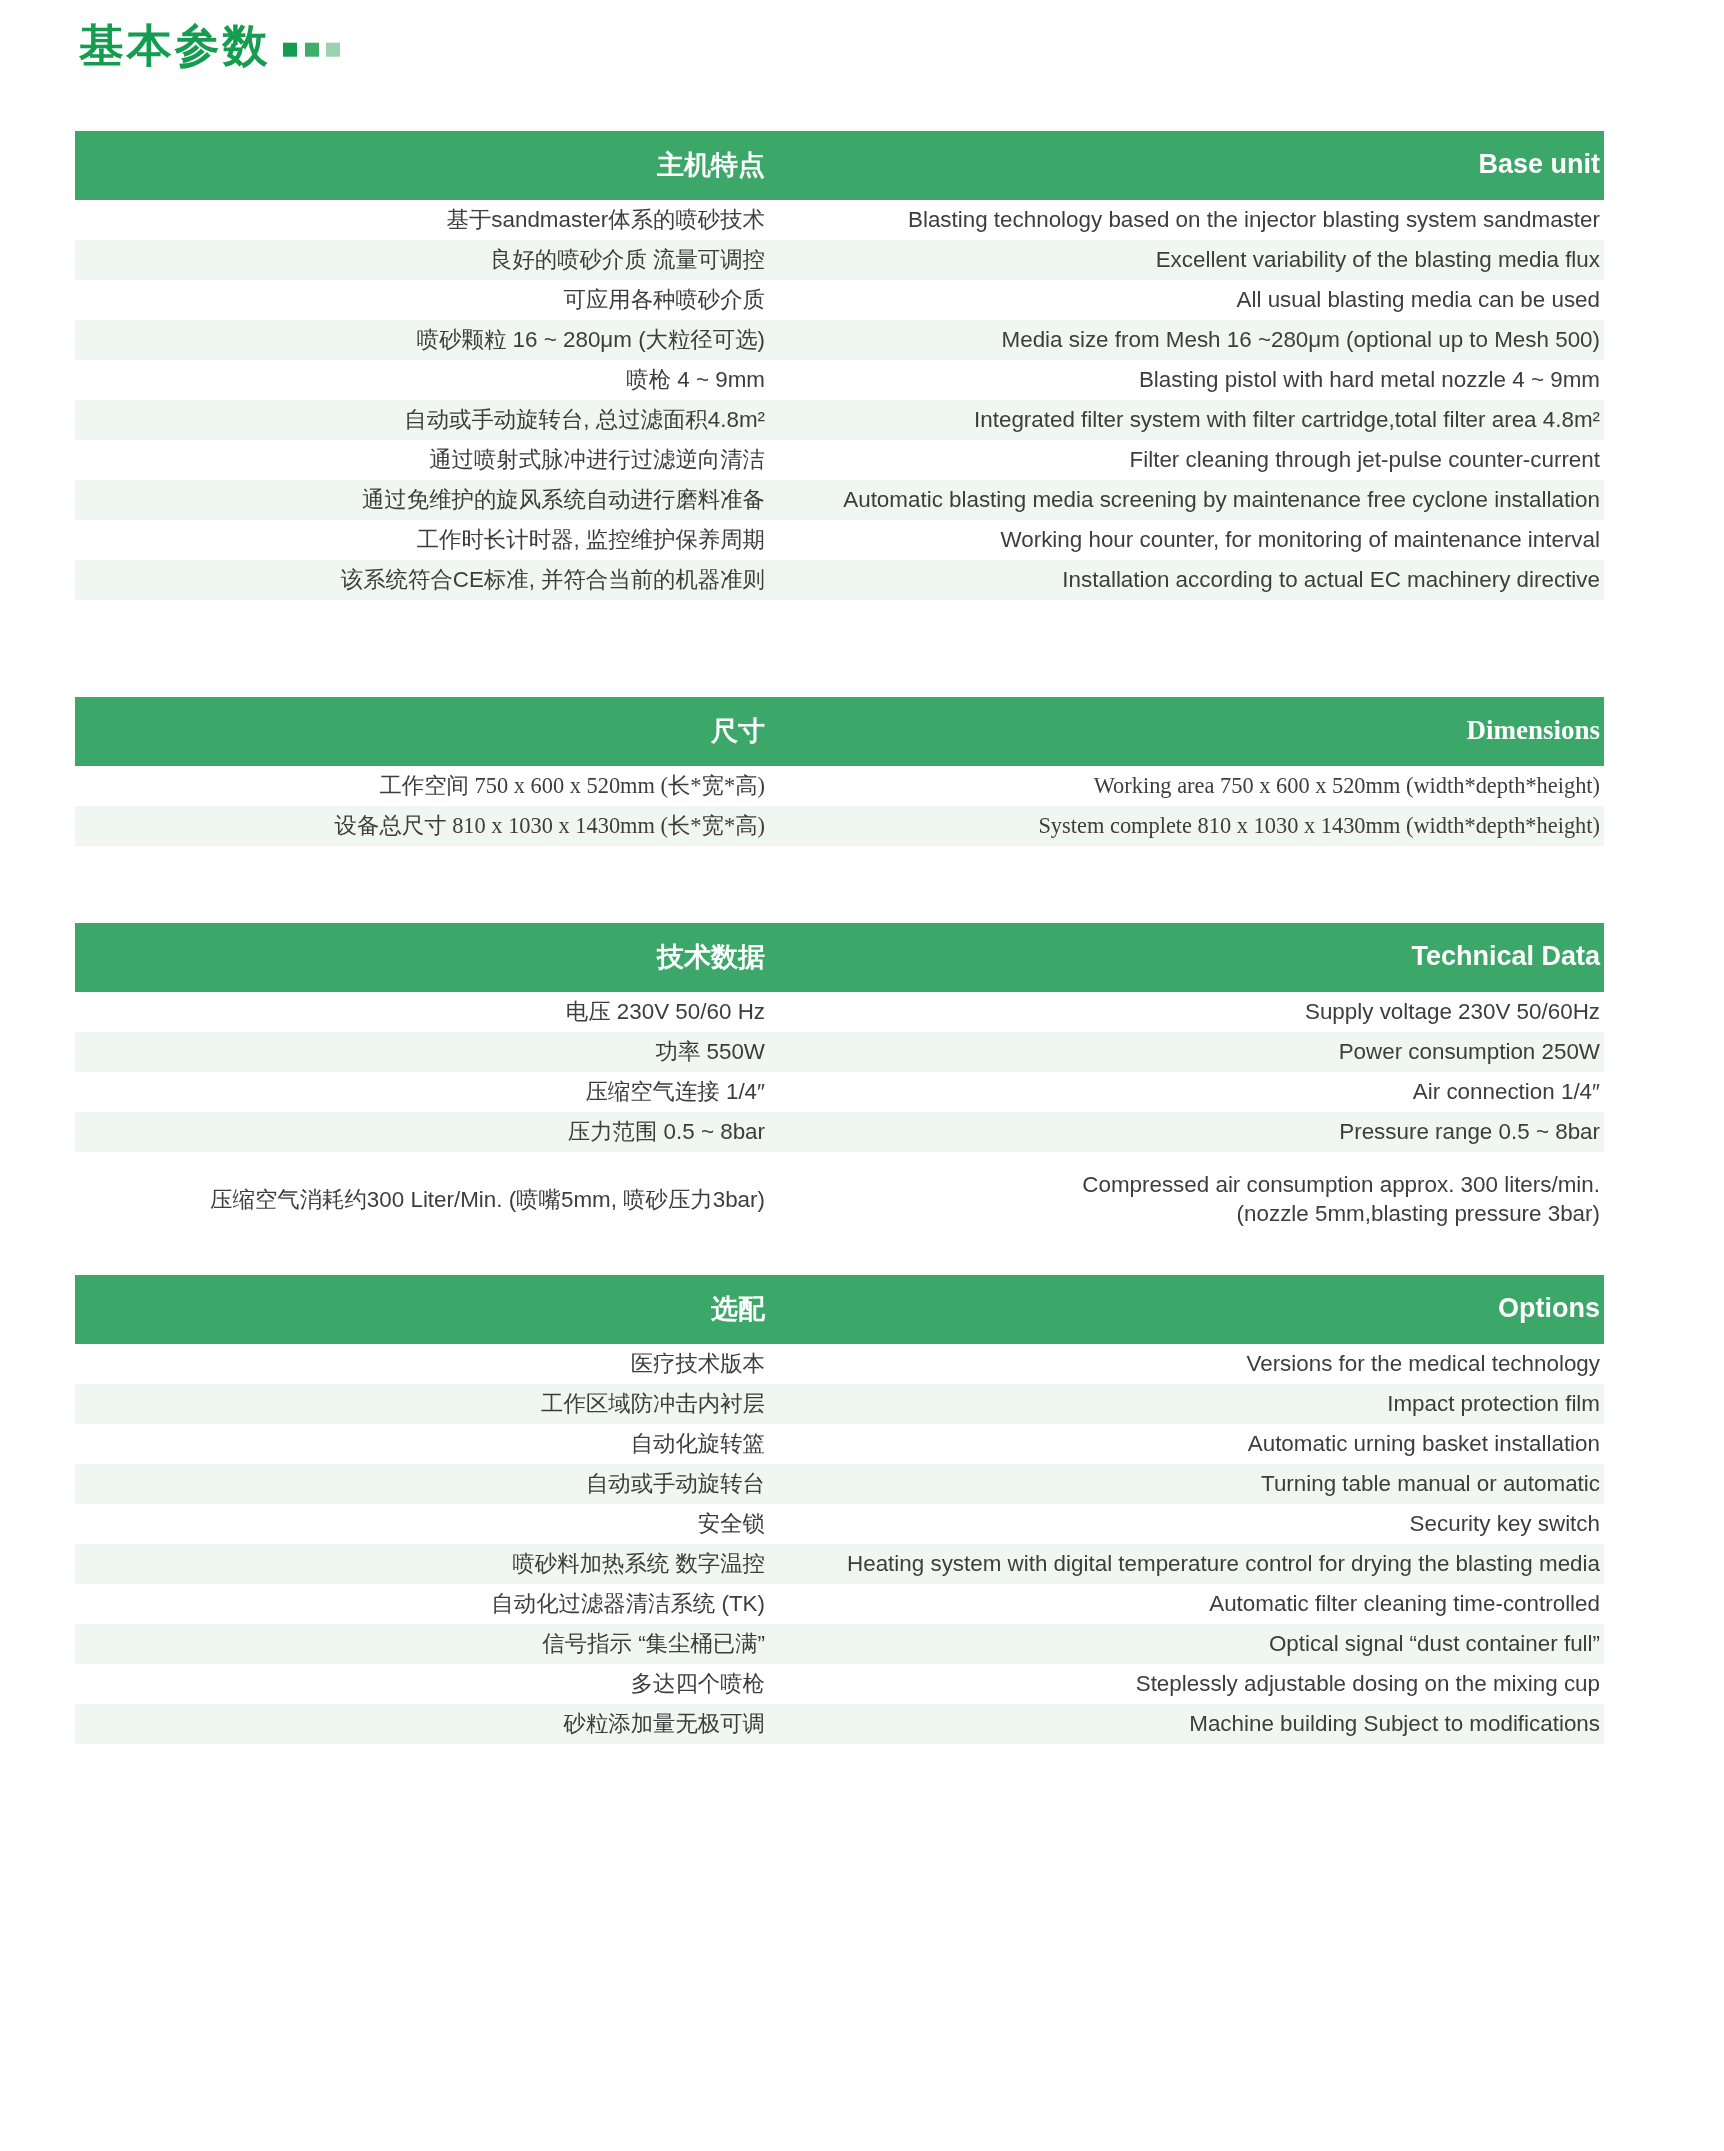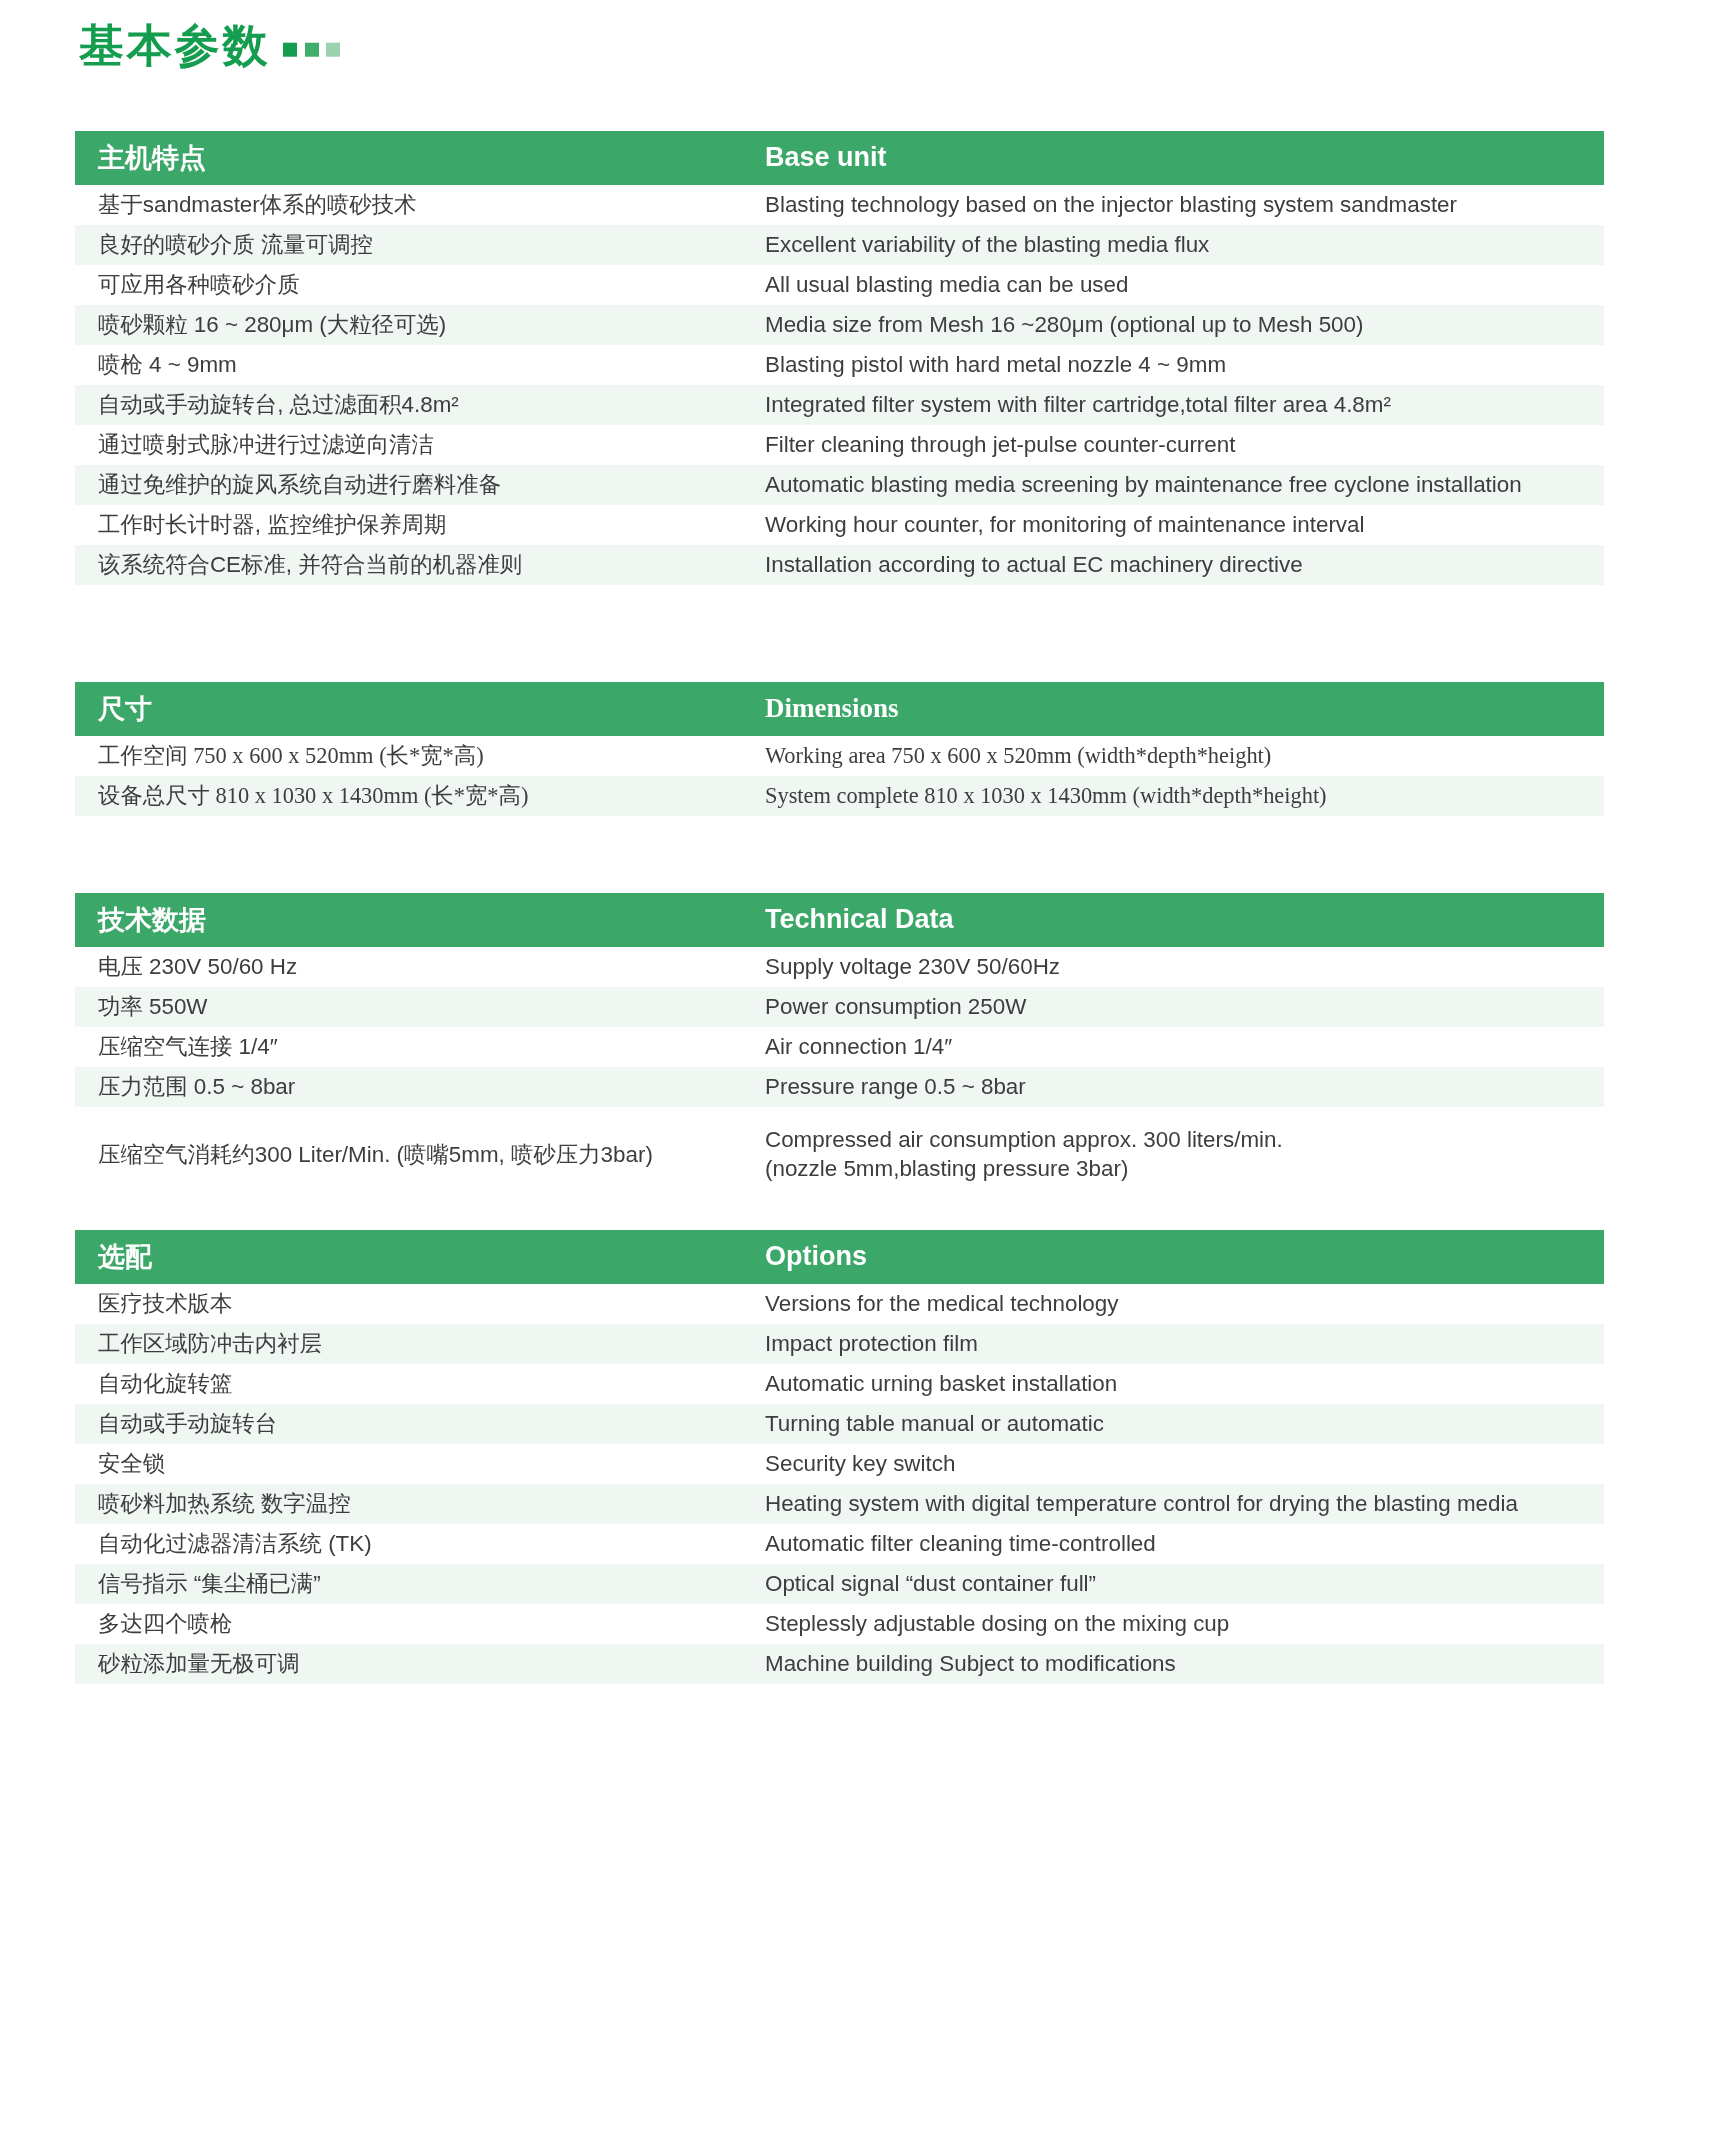--- a/index.html
+++ b/index.html
@@ -8,29 +8,29 @@
     --row-alt:#f0f6f2;
     --text:#3d3d3d;
   }
   *{box-sizing:border-box;}
   html,body{margin:0;padding:0;}
   body{
     width:1725px;height:2152px;background:#ffffff;
     font-family:"Liberation Sans","DejaVu Sans",sans-serif;
     color:var(--text);
   }
-  .page{padding-top:18.6px;}
+  .page{padding-top:18.6px;text-align:right;}
   .page-title-row{display:flex;align-items:center;margin:0 0 58px 79px;height:54px;}
   .page-title{font-size:45px;line-height:1;margin:0;color:var(--title-green);font-weight:bold;letter-spacing:2.8px;}
   .squares{display:inline-flex;gap:7.5px;margin-left:13px;transform:translateY(3.7px);}
   .sq{width:14px;height:14px;display:inline-block;}
 
   .spec-table{margin-left:75px;width:1529px;}
   .thead{
-    background:var(--header-green);height:54px;
+    background:var(--header-green);height:69px;
     display:grid;grid-template-columns:690px 1fr;align-items:center;
     color:#ffffff;font-weight:bold;font-size:27px;
   }
   .cell.zh{padding-left:23px;}
   .cell.en{padding-right:4px;white-space:pre-line;line-height:1.32;}
   .row{
     display:grid;grid-template-columns:690px 1fr;align-items:center;
     height:40px;font-size:22.4px;
   }
   .rows .row:nth-child(even){background:var(--row-alt);}

